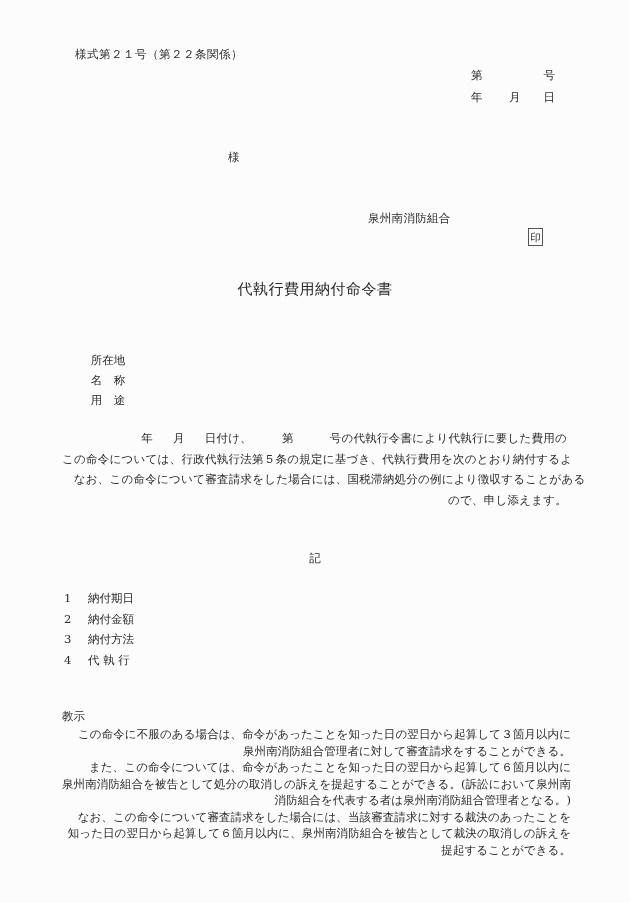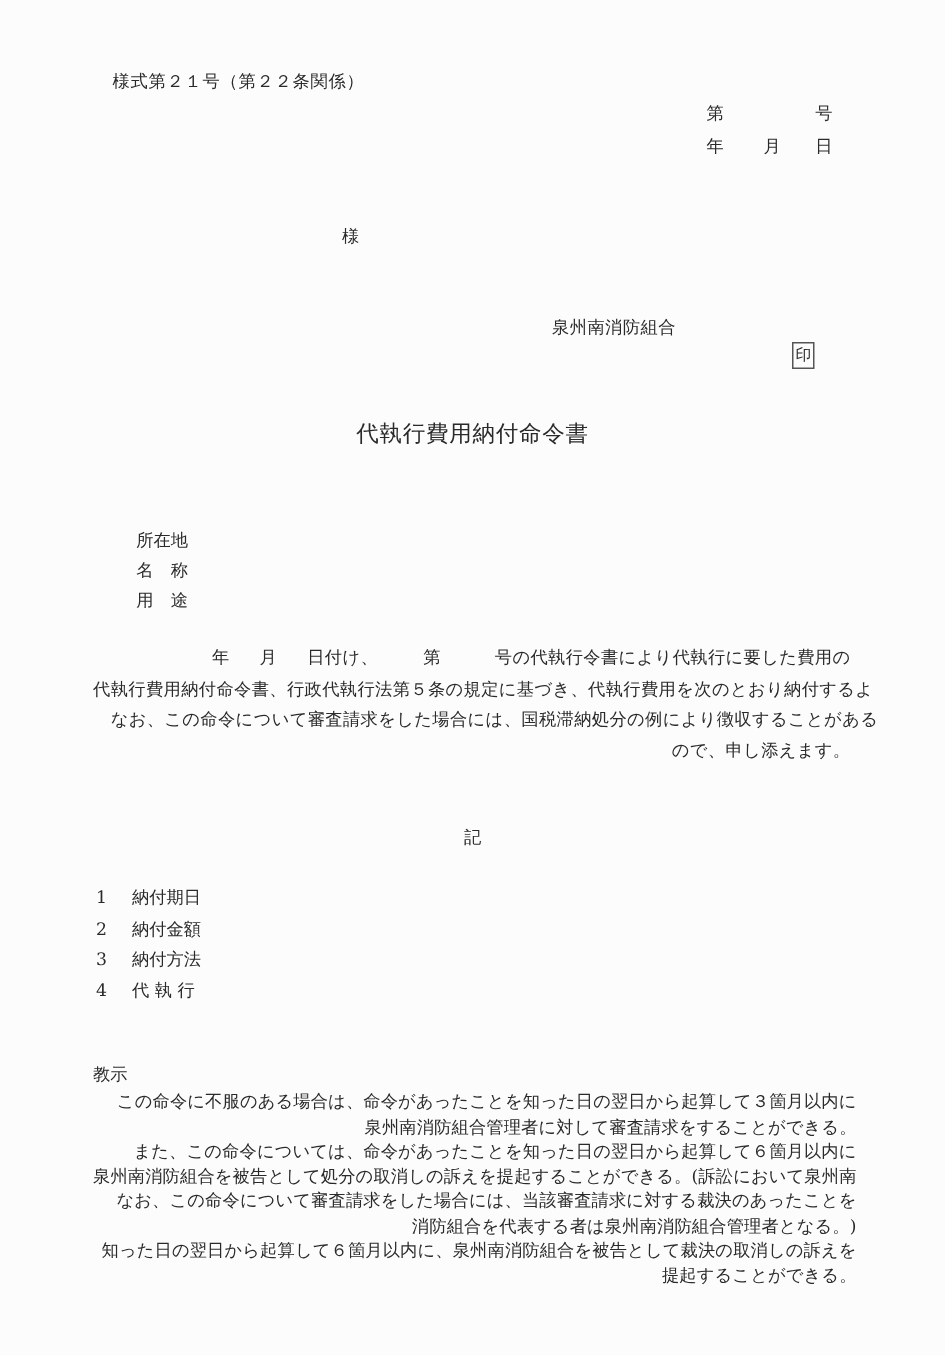--- a/index.html
+++ b/index.html
@@ -101,21 +101,21 @@
   <div class="row">
     <span class="lbl">名　称</span>
   </div>
   <div class="row">
     <span class="lbl">用　途</span>
   </div>
 </div>
 
 <div class="abs body-text">
   <span class="line"><span class="sp" style="width:58px"></span><span>年</span><span class="sp" style="width:20px"></span><span>月</span><span class="sp" style="width:20px"></span><span>日付け、</span><span class="sp" style="width:30px"></span><span>第</span><span class="sp" style="width:36px"></span><span>号の代執行令書により代執行に要した費用の</span></span>
-  <span class="line">代執行費用納付命令書、行政代執行法第５条の規定に基づき、代執行費用を次のとおり納付するよ</span>
+  <span class="line">この命令については、行政代執行法第５条の規定に基づき、代執行費用を次のとおり納付するよ</span>
   <span class="line">　なお、この命令について審査請求をした場合には、国税滞納処分の例により徴収することがある</span>
   <span class="line">ので、申し添えます。</span>
 </div>
 
 <div class="abs ki">記</div>
 
 <div class="abs items">
   <div class="row">
     <span class="num">1</span>
     <span>納付期日</span>
@@ -133,17 +133,17 @@
     <span>代 執 行</span>
   </div>
 </div>
 
 <div class="abs kyoji-head">教示</div>
 <div class="abs kyoji">
   <span class="line">　この命令に不服のある場合は、命令があったことを知った日の翌日から起算して３箇月以内に</span>
   <span class="line">泉州南消防組合管理者に対して審査請求をすることができる。</span>
   <span class="line">　また、この命令については、命令があったことを知った日の翌日から起算して６箇月以内に</span>
   <span class="line">泉州南消防組合を被告として処分の取消しの訴えを提起することができる。(訴訟において泉州南</span>
+  <span class="line">消防組合を代表する者は泉州南消防組合管理者となる。)</span>
   <span class="line">　なお、この命令について審査請求をした場合には、当該審査請求に対する裁決のあったことを</span>
-  <span class="line">消防組合を代表する者は泉州南消防組合管理者となる。)</span>
   <span class="line">知った日の翌日から起算して６箇月以内に、泉州南消防組合を被告として裁決の取消しの訴えを</span>
   <span class="line">提起することができる。</span>
 </div>
 
 </body></html>

